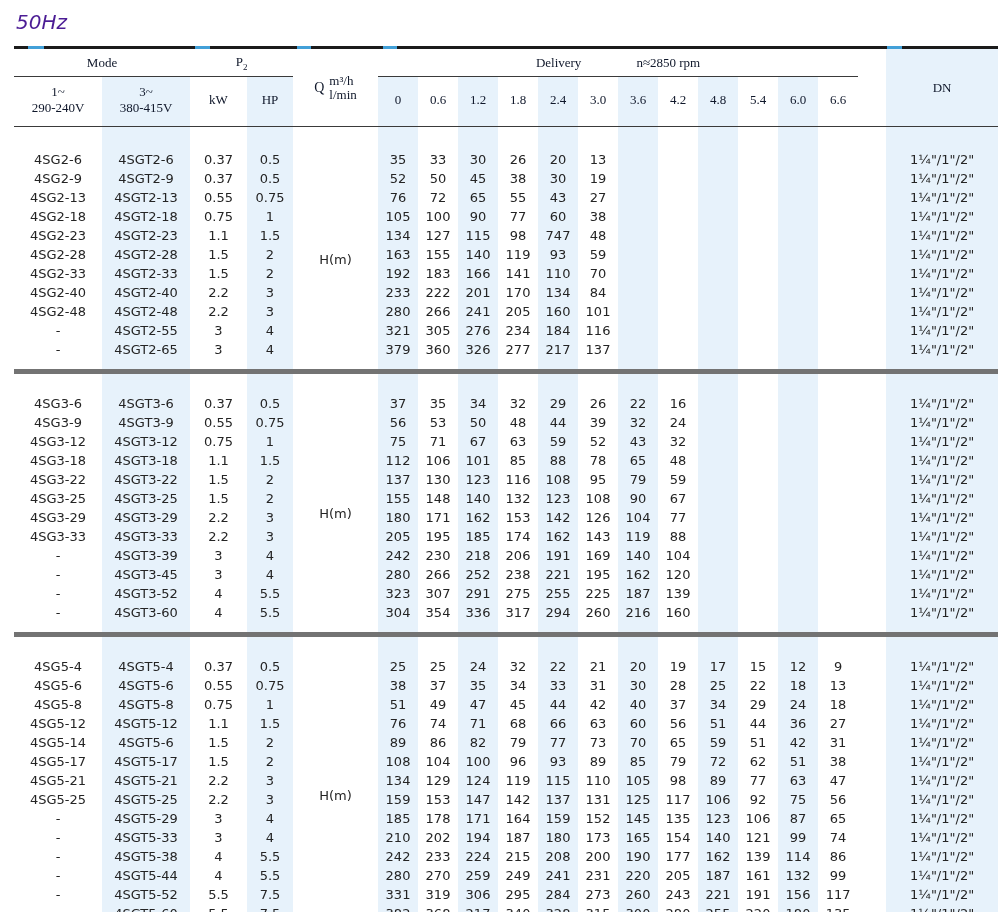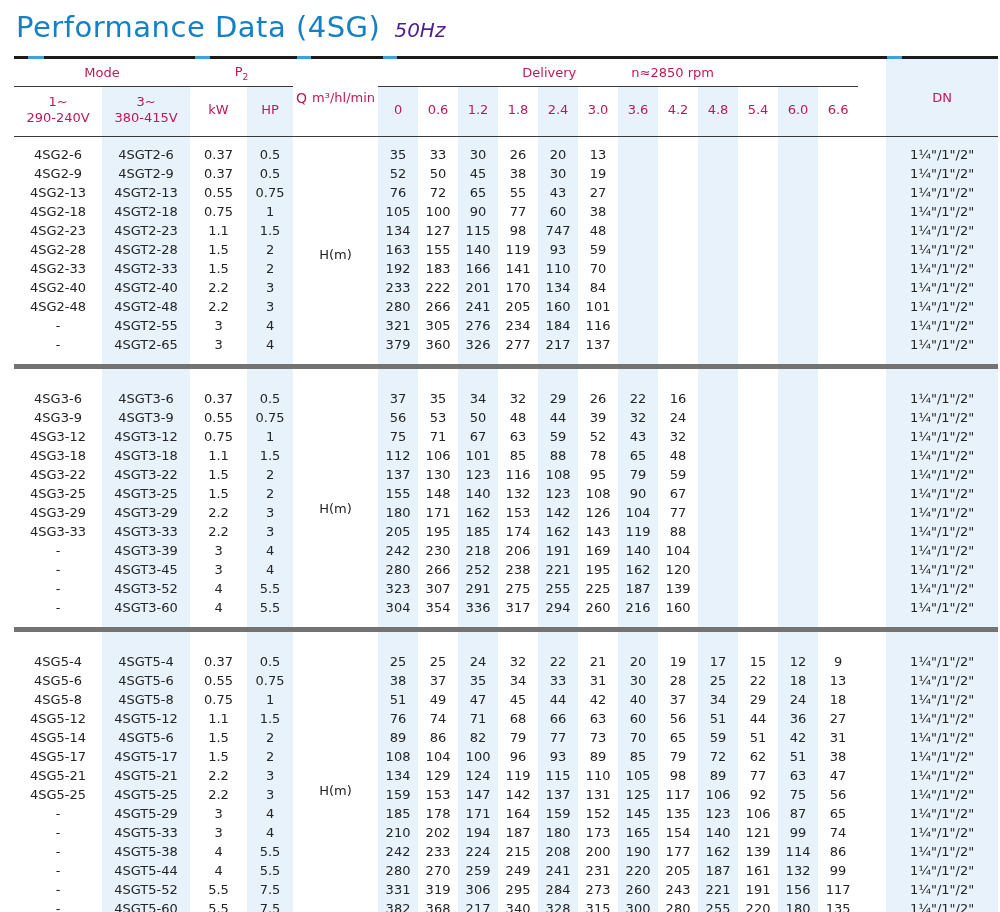--- a/index.html
+++ b/index.html
@@ -45,51 +45,50 @@
   col.c-m3{width:88px;}
   col.c-kw{width:57px;}
   col.c-hp{width:46px;}
   col.c-q{width:85px;}
   col.c-d{width:40px;}
   col.c-gap{width:28px;}
   col.c-dn{width:112px;}
 
   th,td{font-weight:400;text-align:center;vertical-align:middle;padding:0;}
 
-  thead th{color:#be185d;}
+  thead th{color:#0f172a;font-family:Liberation Serif, serif;}
   .rowA th{height:27px;}
   .rowA .h-underline{border-bottom:1px solid #3a3a3a;}
   .rowB th{height:46px;line-height:16px;padding-bottom:3px;}
   .rowB th, .rowspan-bottom{border-bottom:1px solid #3a3a3a;}
 
   .band{background:#e7f2fb;}
 
   .q-cell{vertical-align:middle;}
   .q-inner{display:flex;align-items:center;justify-content:center;gap:5px;}
   .q-letter{font-size:14px;}
-  .q-stack{display:flex;flex-direction:row;text-align:left;font-size:13px;line-height:14px;}
+  .q-stack{display:flex;flex-direction:column;text-align:left;font-size:13px;line-height:14px;}
 
   .delivery-head{vertical-align:middle;}
   .delivery-inner{display:flex;justify-content:center;gap:55px;align-items:baseline;}
 
   tbody td{height:19px;line-height:19px;font-size:13px;}
   tbody .hm{font-size:13px;}
   tbody .dn-cell{font-size:13px;}
-  tbody tr:first-child > *{padding-top:8px;}
+  tbody tr:first-child > *{padding-top:23px;}
   tbody tr:last-child > *{padding-bottom:10px;}
   tbody.grp-sep tr:first-child > *{border-top:5px solid #737373;padding-top:20px;}
   sub{font-size:9px;}
 </style>
 </head>
 <body>
 
 <div class="page">
 
   <div class="title-row">
-    <span class="title-main">Performance Data  (4SG)</span>
     <span class="title-suffix">50Hz</span>
   </div>
 
   <div class="bar bar-top"></div>
 
   <table>
     <colgroup>
       <col class="c-m1">
         <col class="c-m3">
         <col class="c-kw">

